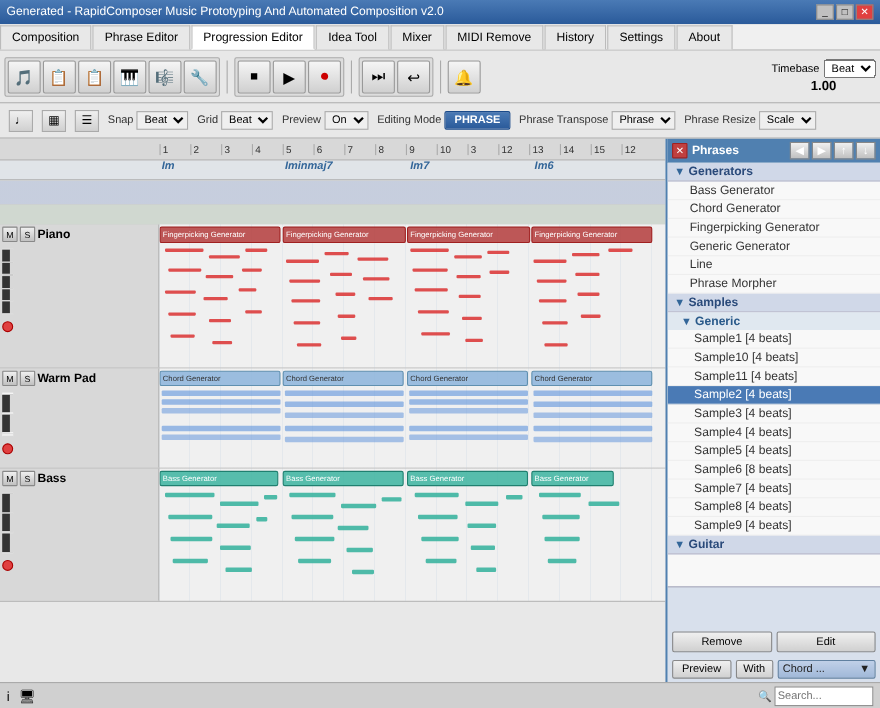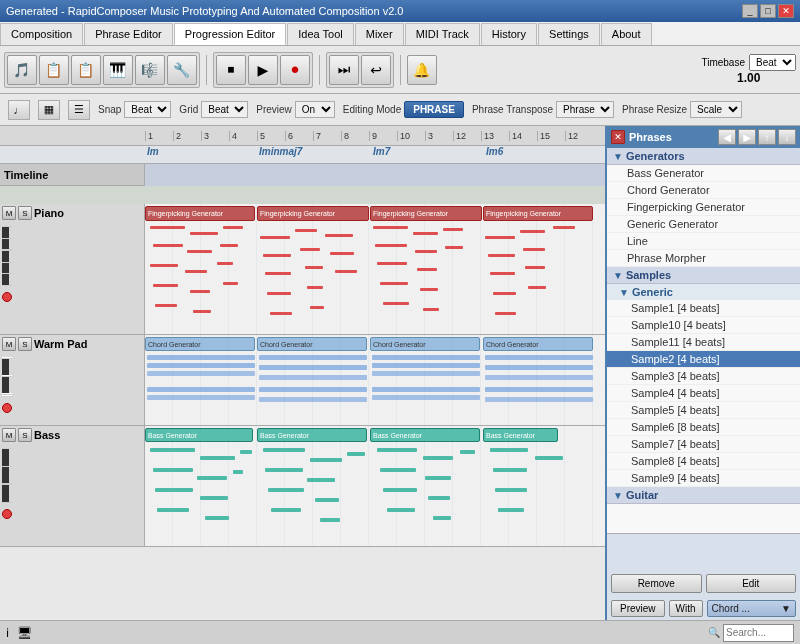--- a/index.html
+++ b/index.html
@@ -469,21 +469,21 @@
     <div class="title-btn close">✕</div>
   </div>
 </div>
 
 <div class="menu-bar">
   <div class="menu-tab">Composition</div>
   <div class="menu-tab">Phrase Editor</div>
   <div class="menu-tab active">Progression Editor</div>
   <div class="menu-tab">Idea Tool</div>
   <div class="menu-tab">Mixer</div>
-  <div class="menu-tab">MIDI Track</div>
+  <div class="menu-tab">MIDI Remove</div>
   <div class="menu-tab">History</div>
   <div class="menu-tab">Settings</div>
   <div class="menu-tab">About</div>
 </div>
 
 <div class="toolbar">
   <div class="toolbar-group">
     <div class="toolbar-btn">🎵</div>
     <div class="toolbar-btn">📋</div>
     <div class="toolbar-btn">📋</div>
@@ -585,23 +585,20 @@
         <span class="chord-label-item" style="left:2px;">Im</span>
         <span class="chord-label-item" style="left:114px;">Iminmaj7</span>
         <span class="chord-label-item" style="left:228px;">Im7</span>
         <span class="chord-label-item" style="left:341px;">Im6</span>
       </div>
     </div>
 
     <div class="tracks-scroll">
 
       <div class="track-row" style="height:22px;">
-        <div class="track-header timeline-header">
-          <span>Timeline</span>
-        </div>
         <div class="track-content" style="min-height:22px;background:#d8d8d8;">
           <div style="position:absolute;left:0;top:0;right:0;bottom:0;background:linear-gradient(to right,rgba(100,150,255,0.15) 0%,rgba(100,150,255,0.15) 100%);"></div>
         </div>
       </div>
 
       <div class="track-row" style="height:18px;">
         <div class="track-content" style="min-height:18px;background:#d0d8d0;"></div>
       </div>
 
       <div class="track-row">
@@ -883,15 +880,15 @@
       </div>
     </div>
   </div>
 </div>
 
 <div class="status-bar">
   <span class="status-icon">ℹ</span>
   <span class="status-icon">🖥</span>
   <div class="status-search">
     <span>🔍</span>
-    <input type="text" placeholder="Search..." style="font-size: 10px; height: 18px; border: 1px solid rgb(136, 136, 136); padding: 0px 2px; width: 71px;">
+    <input type="text" placeholder="Search..." style="font-size: 10px; height: 18px; border: 1px solid rgb(136, 136, 136); padding: 0px 2px; width: 90px;">
   </div>
 </div>
 
 </body></html>

